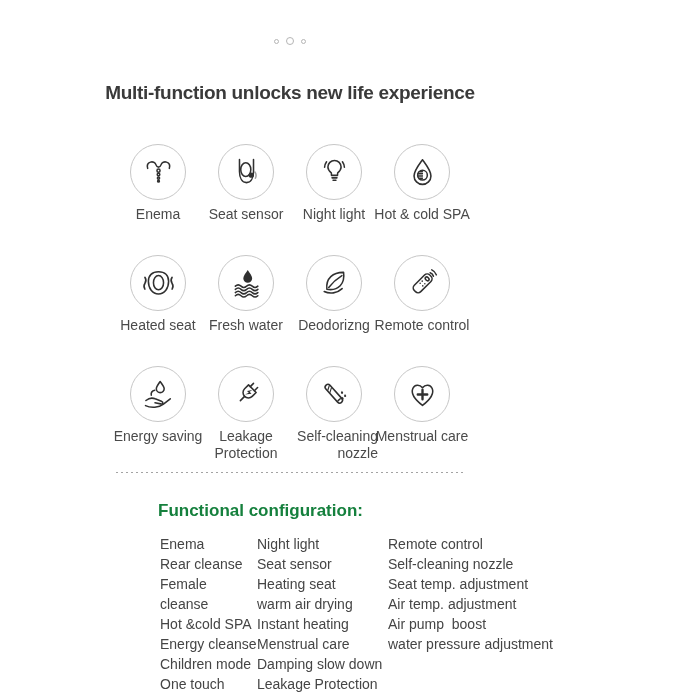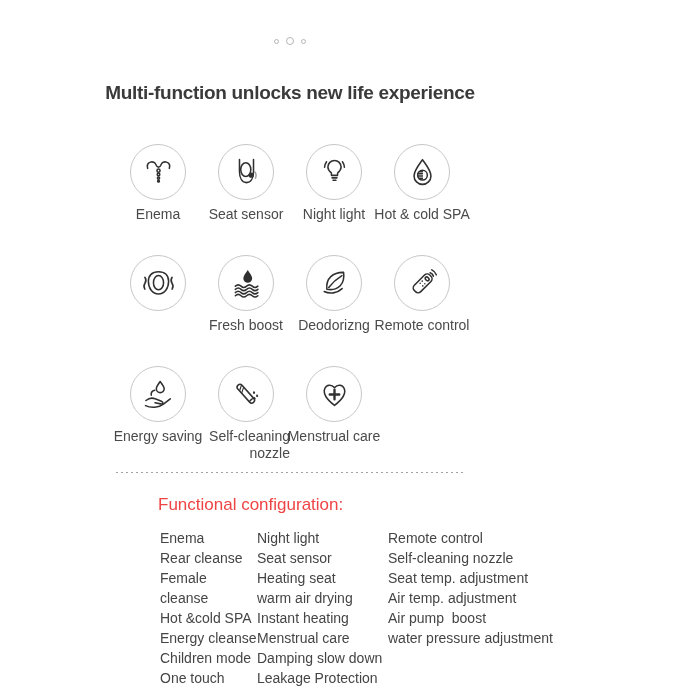--- a/index.html
+++ b/index.html
@@ -20,21 +20,21 @@
   .circle { width:56px; height:56px; box-sizing:border-box; border:1px solid #c7c7c7;
             border-radius:50%; display:flex; align-items:center; justify-content:center; background:#fff; }
   .circle svg { width:33px; height:33px; }
   .cell-label { margin-top:6px; width:140px; text-align:center; font-size:14px; line-height:17px;
                 color:#4a4a4a; white-space:pre-line; }
   .cell.align-left .cell-label { width:88px; text-align:right; padding-left:6px; box-sizing:border-box; }
 
   .divider { margin:10px auto 0 auto; width:348px; height:1px;
              background-image:repeating-linear-gradient(90deg, #a3a3a3 0 2px, transparent 2px 5px); }
 
-  .config-heading { margin:22px 0 0 158px; font-size:17px; font-weight:normal; color:#ef4444; }
+  .config-heading { margin:28px 0 0 158px; font-size:17px; font-weight:bold; color:#15803d; }
 
   .config-cols { display:flex; margin:13px 0 0 160px; }
   .col { display:flex; flex-direction:column; }
   .col-1 { width:97px; }
   .col-2 { width:131px; }
   .col-3 { flex:1; }
   .cfg-item { font-size:14px; line-height:20px; color:#454545; white-space:pre-wrap; }
 
   svg .st { fill:none; stroke:#303030; stroke-width:1.5; stroke-linecap:round; stroke-linejoin:round; }
   svg .thin { fill:none; stroke:#303030; stroke-width:1.1; stroke-linecap:round; }
@@ -106,33 +106,34 @@
 
     <div class="cell">
       <div class="circle">
         <svg viewBox="0 0 32 32">
           <path class="st" d="M16 4.6 C22.3 4.6 25.8 8.4 25.8 13.8 C25.8 20.6 21.9 26.2 16 26.2 C10.1 26.2 6.2 20.6 6.2 13.8 C6.2 8.4 9.7 4.6 16 4.6 Z"></path>
           <ellipse class="st" cx="16" cy="15.2" rx="4.9" ry="6.9"></ellipse>
           <path class="st" d="M2.8 10 C4.2 12 4.2 14 2.8 16 C1.6 17.8 1.6 19.6 2.8 21.4"></path>
           <path class="st" d="M29.2 10 C27.8 12 27.8 14 29.2 16 C30.4 17.8 30.4 19.6 29.2 21.4"></path>
         </svg>
       </div>
+      <div class="cell-label">Heated seat</div>
     </div>
 
     <div class="cell">
       <div class="circle">
         <svg viewBox="0 0 32 32">
           <path class="fl" d="M17.2 2.8 C15.4 5.5 12.9 8.6 12.9 10.9 A4.3 4.3 0 0 0 21.5 10.9 C21.5 8.6 19 5.5 17.2 2.8 Z"></path>
           <path class="st" d="M5.2 18.6 C7 16.9 8.9 16.9 10.7 18.6 C12.4 20.2 14.3 20.2 16.1 18.6 C17.9 16.9 19.8 16.9 21.6 18.6 C23.3 20.2 25.2 20.2 27 18.6"></path>
           <path class="st" d="M5.2 18.6 C7 16.9 8.9 16.9 10.7 18.6 C12.4 20.2 14.3 20.2 16.1 18.6 C17.9 16.9 19.8 16.9 21.6 18.6 C23.3 20.2 25.2 20.2 27 18.6" transform="translate(0 3.1)"></path>
           <path class="st" d="M5.2 18.6 C7 16.9 8.9 16.9 10.7 18.6 C12.4 20.2 14.3 20.2 16.1 18.6 C17.9 16.9 19.8 16.9 21.6 18.6 C23.3 20.2 25.2 20.2 27 18.6" transform="translate(0 6.2)"></path>
           <path class="st" d="M5.2 18.6 C7 16.9 8.9 16.9 10.7 18.6 C12.4 20.2 14.3 20.2 16.1 18.6 C17.9 16.9 19.8 16.9 21.6 18.6 C23.3 20.2 25.2 20.2 27 18.6" transform="translate(0 9.3)"></path>
         </svg>
       </div>
-      <div class="cell-label">Fresh boost</div>
+      <div class="cell-label">Fresh water</div>
     </div>
 
     <div class="cell">
       <div class="circle">
         <svg viewBox="0 0 32 32">
           <path class="st" d="M24.8 5.2 C14.6 5 7.4 11 8.6 21.6 C19.8 23.6 26.4 16 24.8 5.2 Z"></path>
           <path class="st" d="M10.4 19.8 C14 15.2 19 11 23.2 8.4"></path>
           <path class="st" d="M6 23.8 C11.4 26.4 18.6 25.6 23.4 21"></path>
         </svg>
       </div>
@@ -162,20 +163,35 @@
         <svg viewBox="0 0 32 32">
           <path class="st" d="M17.6 3.4 C16 5.7 13.9 8.3 13.9 10.4 A3.8 3.8 0 0 0 21.5 10.4 C21.5 8.3 19.3 5.7 17.6 3.4 Z"></path>
           <path class="st" d="M12.4 11.8 C9.8 12.4 8.6 14.4 9 16.6"></path>
           <path class="st" d="M3.8 21.8 C6.8 19.4 9.8 18.9 12.8 20.2 L18.8 22.6 C21 23.5 20.6 25.6 18 25.1 L12.6 24.1"></path>
           <path class="st" d="M3.4 26.8 C8.6 29.4 16.6 28.8 20.8 25.4 L27.4 20.2"></path>
         </svg>
       </div>
       <div class="cell-label">Energy saving</div>
     </div>
 
+    <div class="cell">
+      <div class="circle">
+        <svg viewBox="0 0 32 32">
+          <g transform="rotate(45 16 16)">
+            <path class="st" d="M13.2 3.6 V8"></path>
+            <path class="st" d="M18.8 3.6 V8"></path>
+            <path class="st" d="M10.8 8 H21.2 V13.4 A5.2 5.2 0 0 1 10.8 13.4 Z"></path>
+            <path class="st" d="M16 18.6 V24.4"></path>
+            <path class="fl" d="M16.9 8.8 L13.9 13.2 H16.3 L14.9 17 L18.9 12 H16.3 Z"></path>
+          </g>
+        </svg>
+      </div>
+      <div class="cell-label">Leakage
+Protection</div>
+    </div>
 
     <div class="cell align-left">
       <div class="circle">
         <svg viewBox="0 0 32 32">
           <g transform="rotate(-42 16 16)">
             <rect class="st" x="13.3" y="3.8" width="5.4" height="22.4" rx="2.7"></rect>
             <path class="thin" d="M13.9 8.6 L18.1 6.2 M13.9 11.6 L18.1 9.2"></path>
             <path class="st" d="M14.6 22.8 H17.4"></path>
           </g>
           <path class="fl" d="M23.2 12.4 C22.6 13.3 22.2 13.9 22.2 14.4 A1.1 1.1 0 0 0 24.4 14.4 C24.4 13.9 23.9 13.3 23.2 12.4 Z"></path>

